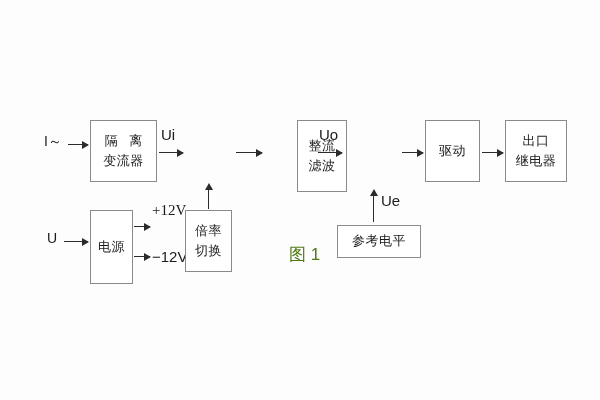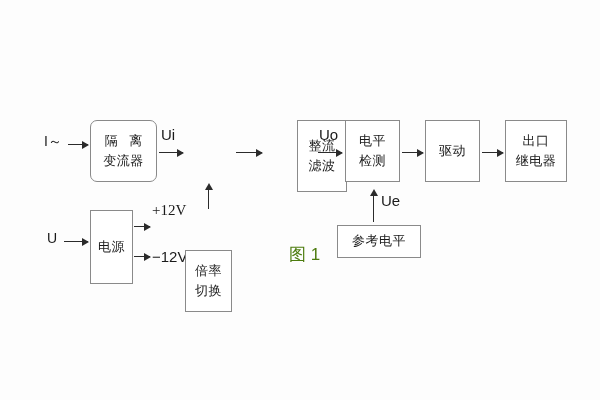--- a/index.html
+++ b/index.html
@@ -92,43 +92,39 @@
   }
 </style>
 </head>
 <body>
 
 <div id="diagram">
 
   <div class="ioname" style="left:44px; top:133px;">I～</div>
   <div class="arrow-h" style="left:68px; top:144px; width:20px;"></div>
 
-  <div class="box wide-gap" style="left:90px; top:120px; width:67px; height:62px;border-radius:7px;">
+  <div class="box wide-gap" style="left:90px; top:120px; width:67px; height:62px;">
     <span class="ln">隔 离</span>
     <span class="ln">变流器</span>
   </div>
 
   <div class="label" style="left:161px; top:126px;">Ui</div>
   <div class="arrow-h" style="left:159px; top:152px; width:24px;"></div>
 
 
   <div class="arrow-h" style="left:236px; top:152px; width:26px;"></div>
 
   <div class="box" style="left:265px; top:120px; width:50px; height:72px;margin-left:32px;">
     <span class="ln">整流</span>
     <span class="ln">滤波</span>
   </div>
 
   <div class="label" style="left:319px; top:126px;">Uo</div>
   <div class="arrow-h" style="left:318px; top:152px; width:24px;"></div>
 
-  <div class="box" style="left:345px; top:120px; width:55px; height:62px;">
-    <span class="ln">电平</span>
-    <span class="ln">检测</span>
-  </div>
 
   <div class="arrow-h" style="left:402px; top:152px; width:21px;"></div>
 
   <div class="box" style="left:425px; top:120px; width:55px; height:62px;">
     <span class="ln">驱动</span>
   </div>
 
   <div class="arrow-h" style="left:482px; top:152px; width:21px;"></div>
 
   <div class="box" style="left:505px; top:120px; width:62px; height:62px;">
@@ -142,21 +138,21 @@
   <div class="box" style="left:90px; top:210px; width:43px; height:74px;">
     <span class="ln">电源</span>
   </div>
 
   <div class="arrow-h" style="left:134px; top:226px; width:16px;"></div>
   <div class="label" style="left:152px; top:202px;font-family:Liberation Serif, serif;">+12V</div>
 
   <div class="arrow-h" style="left:134px; top:256px; width:16px;"></div>
   <div class="label" style="left:152px; top:248px;">−12V</div>
 
-  <div class="box" style="left:185px; top:210px; width:47px; height:62px;margin-top:40px;">
+  <div class="box" style="left:185px; top:210px; width:47px; height:62px;">
     <span class="ln">倍率</span>
     <span class="ln">切换</span>
   </div>
 
   <div class="arrow-v" style="left:208px; top:190px; height:19px;"></div>
 
   <div class="box" style="left:337px; top:225px; width:84px; height:33px;">
     <span class="ln">参考电平</span>
   </div>
 

